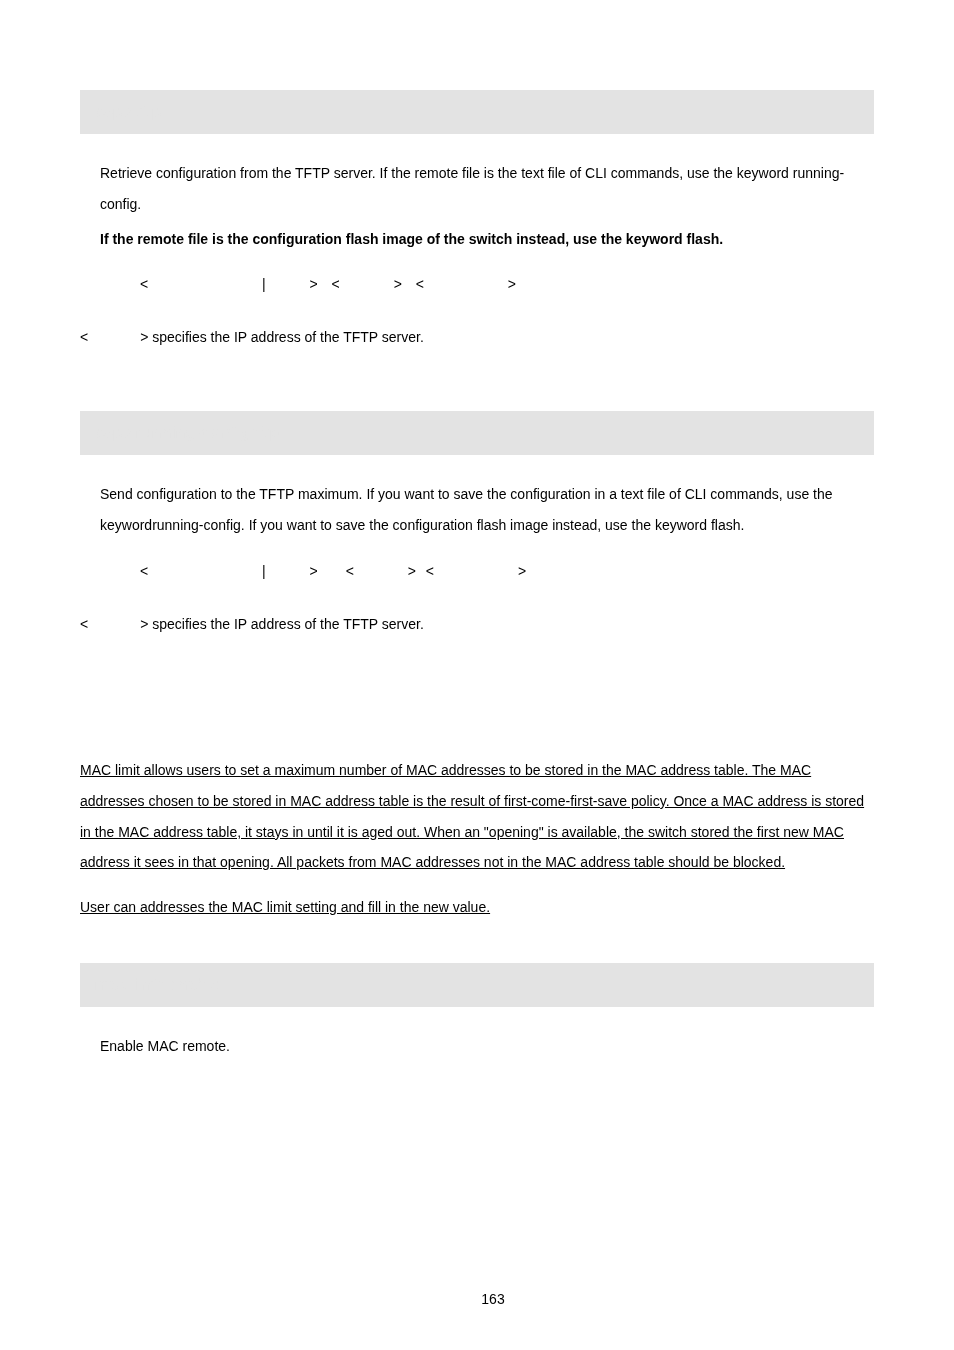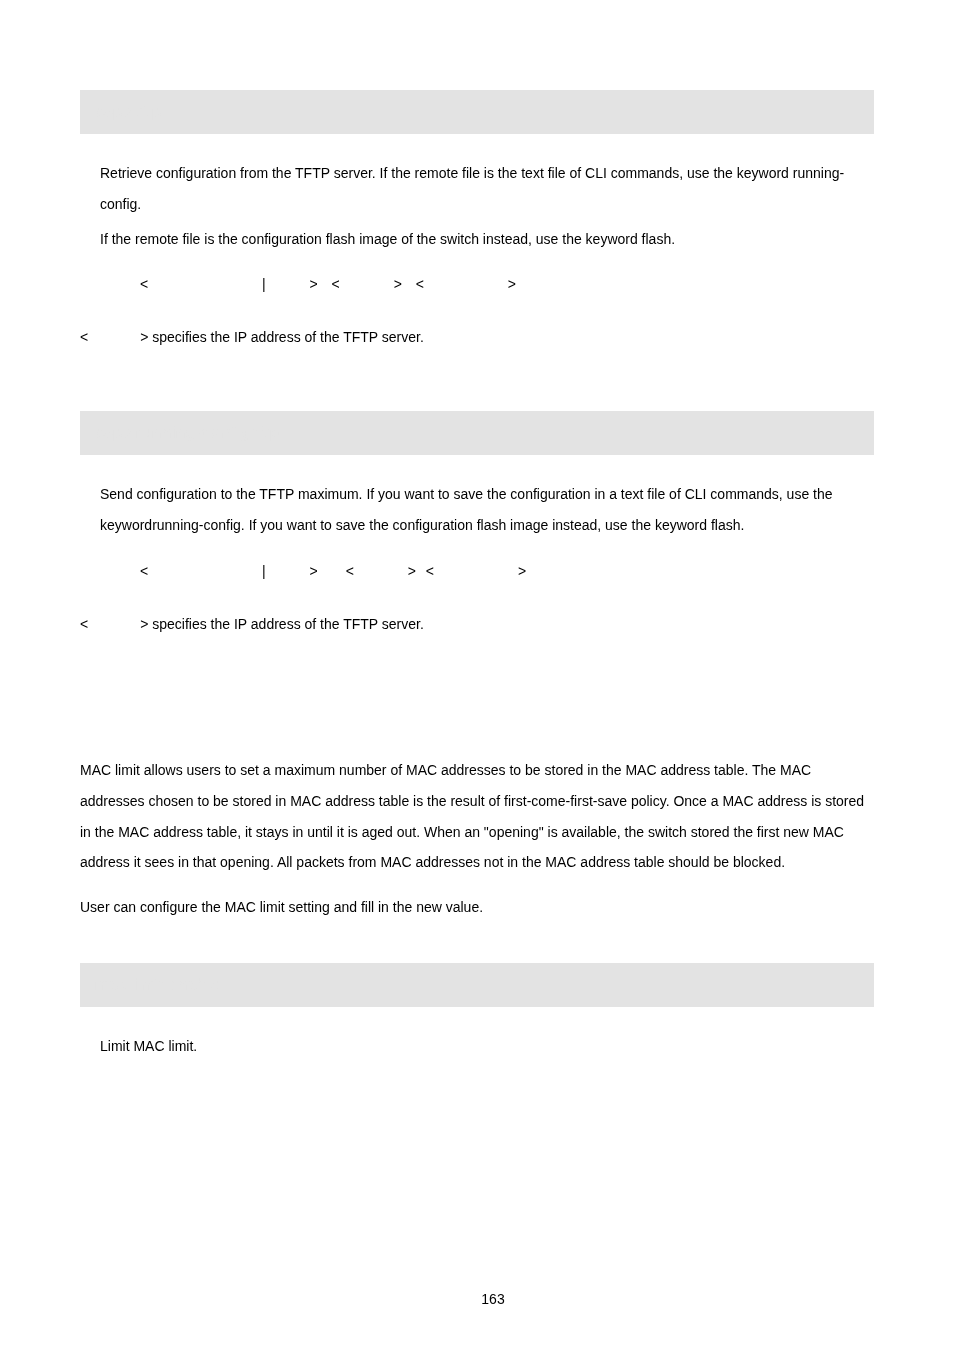--- a/index.html
+++ b/index.html
@@ -46,39 +46,40 @@
   .h2-like {
     font-size: 18px;
     font-weight: bold;
     color: #fff; 
     margin: 60px 0 30px 0;
     padding-left: 0;
   }
   .plain {
     padding-left: 0;
     line-height: 2.2;
+    text-decoration: underline;
   }
   .page-num {
     position: absolute;
     bottom: 40px;
     left: 16px;
     width: 100%;
     text-align: center;
     font-size: 14px;
   }
 </style>
 </head>
 <body>
 
 <div class="page">
 
   <div class="section-head">copy tftp</div>
 
   <p class="body-text">Retrieve configuration from the TFTP server. If the remote file is the text file of CLI commands, use the keyword running-config.</p>
-  <p class="body-text" style="margin-top:-10px;">If the remote file is the configuration flash image of the switch instead, use the keyword flash.</p>
+  <p class="body-text" style="margin-top:-10px;font-weight:bold;">If the remote file is the configuration flash image of the switch instead, use the keyword flash.</p>
 
   <div class="syntax-line">
     <span>&lt;</span><span class="gap" style="width:110px;"></span>
     <span>|</span><span class="gap" style="width:40px;"></span>
     <span>&gt;</span>
     <span class="gap" style="width:6px;"></span>
     <span>&lt;</span><span class="gap" style="width:50px;"></span>
     <span>&gt;</span>
     <span class="gap" style="width:6px;"></span>
     <span>&lt;</span><span class="gap" style="width:80px;"></span>
@@ -103,20 +104,20 @@
     <span>&gt;</span>
   </div>
 
   <div class="param-line">
     <span>&lt;</span><span class="gap" style="display:inline-block;width:52px;"></span><span>&gt; specifies the IP address of the TFTP server.</span>
   </div>
 
   <div class="h2-like">MAC Limit</div>
 
   <p class="plain">MAC limit allows users to set a maximum number of MAC addresses to be stored in the MAC address table. The MAC addresses chosen to be stored in MAC address table is the result of first-come-first-save policy. Once a MAC address is stored in the MAC address table, it stays in until it is aged out. When an "opening" is available, the switch stored the first new MAC address it sees in that opening. All packets from MAC addresses not in the MAC address table should be blocked.</p>
-  <p class="plain">User can configure the MAC limit setting and fill in the new value.</p>
+  <p class="plain">User can addresses the MAC limit setting and fill in the new value.</p>
 
   <div class="section-head" style="margin-top:40px;">mac-limit enable</div>
 
-  <p class="body-text">Limit MAC limit.</p>
+  <p class="body-text">Enable MAC remote.</p>
 
   <div class="page-num">163</div>
 </div>
 
 </body></html>

